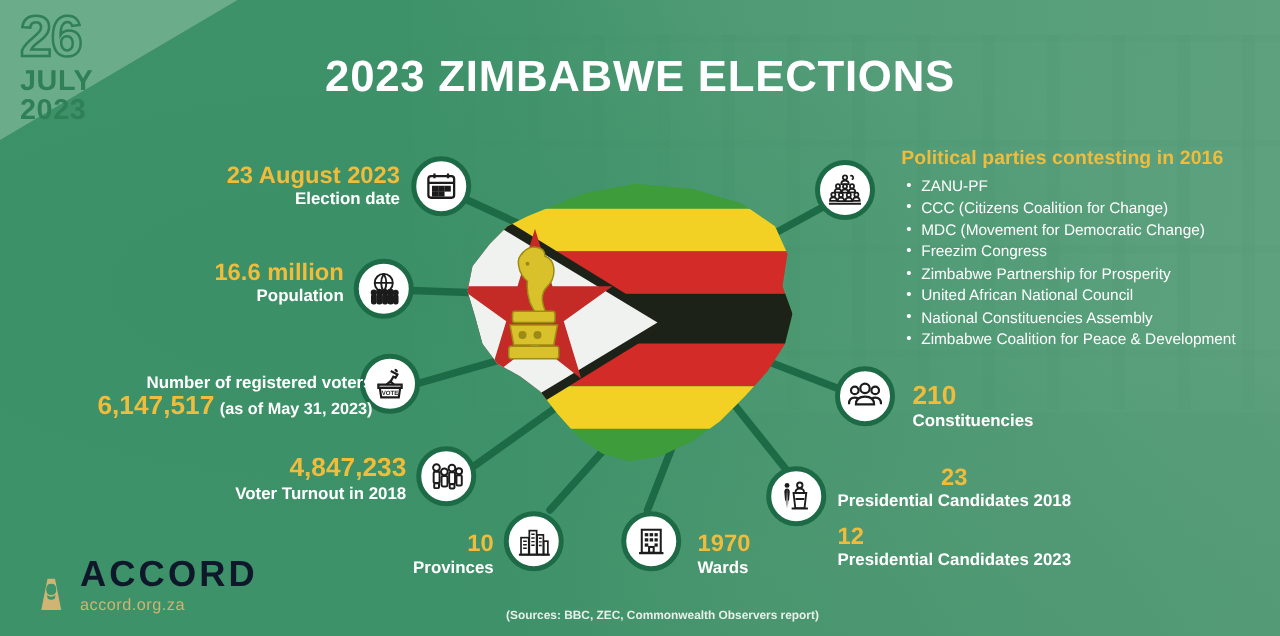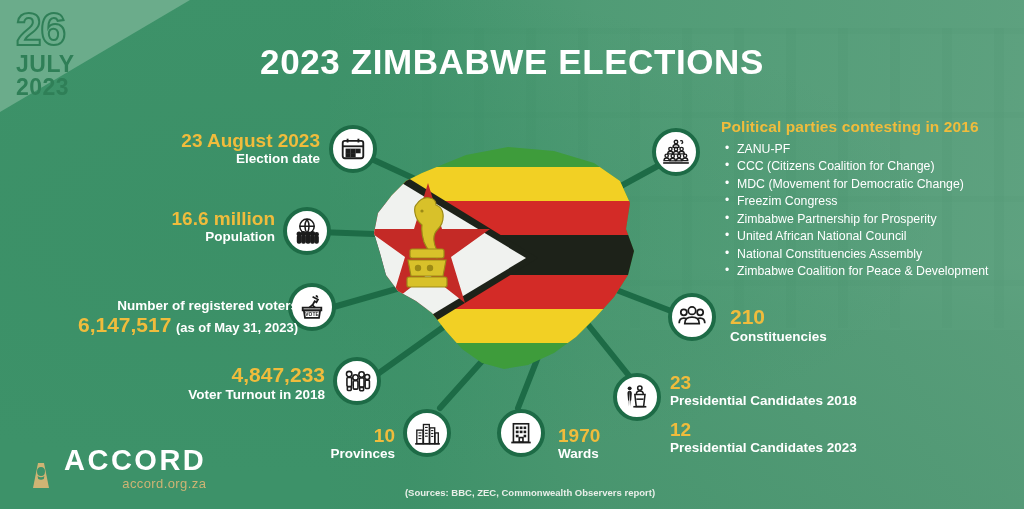--- a/index.html
+++ b/index.html
@@ -102,22 +102,22 @@
     padding-left:16px; position:relative; white-space:nowrap;
   }
   .parties li:before {
     content:"\2022"; position:absolute; left:4px; top:-1px; color:#ffffff; font-size:12px;
   }
 
   
   .logo { position:absolute; left:24px; top:446px; z-index:8; display:flex; align-items:flex-end; }
   .logo-mark { width:34px; height:30px; margin-right:6px; }
   .logo-txt { line-height:1; }
-  .logo-name { font-size:29px; font-weight:700; color:#ffffff; letter-spacing:2.5px; }
-  .logo-url { font-size:13px; color:#cfb474; letter-spacing:.4px; text-align:right; margin-top:2px; }
+  .logo-name { font-size:29px; font-weight:700; color:#0f172a; letter-spacing:2.5px; }
+  .logo-url { font-size:13px; color:#cfb474; letter-spacing:.4px; text-align:left; margin-top:2px; }
 
   .sources {
     position:absolute; left:0; top:487px; width:1024px; text-align:center;
     font-size:9.5px; font-weight:700; color:#e9efe9; z-index:8;padding-left:36px;
   }
 </style>
 </head>
 <body>
 
 <div id="stage">
@@ -366,21 +366,21 @@
   <div class="stat l-align" style="left:558px; top:425px; width:160px;">
     <div class="big">1970</div>
     <div class="sub">Wards</div>
   </div>
 
   <div class="stat l-align" style="left:730px; top:305px;">
     <div class="big" style="font-size:21px;">210</div>
     <div class="sub">Constituencies</div>
   </div>
 
-  <div class="stat l-align" style="left:670px; top:372px;">
+  <div class="stat l-align" style="left:670px; top:372px;text-align:center;">
     <div class="big">23</div>
     <div class="sub">Presidential Candidates 2018</div>
   </div>
 
   <div class="stat l-align" style="left:670px; top:419px;">
     <div class="big">12</div>
     <div class="sub">Presidential Candidates 2023</div>
   </div>
 
   <div class="parties">

